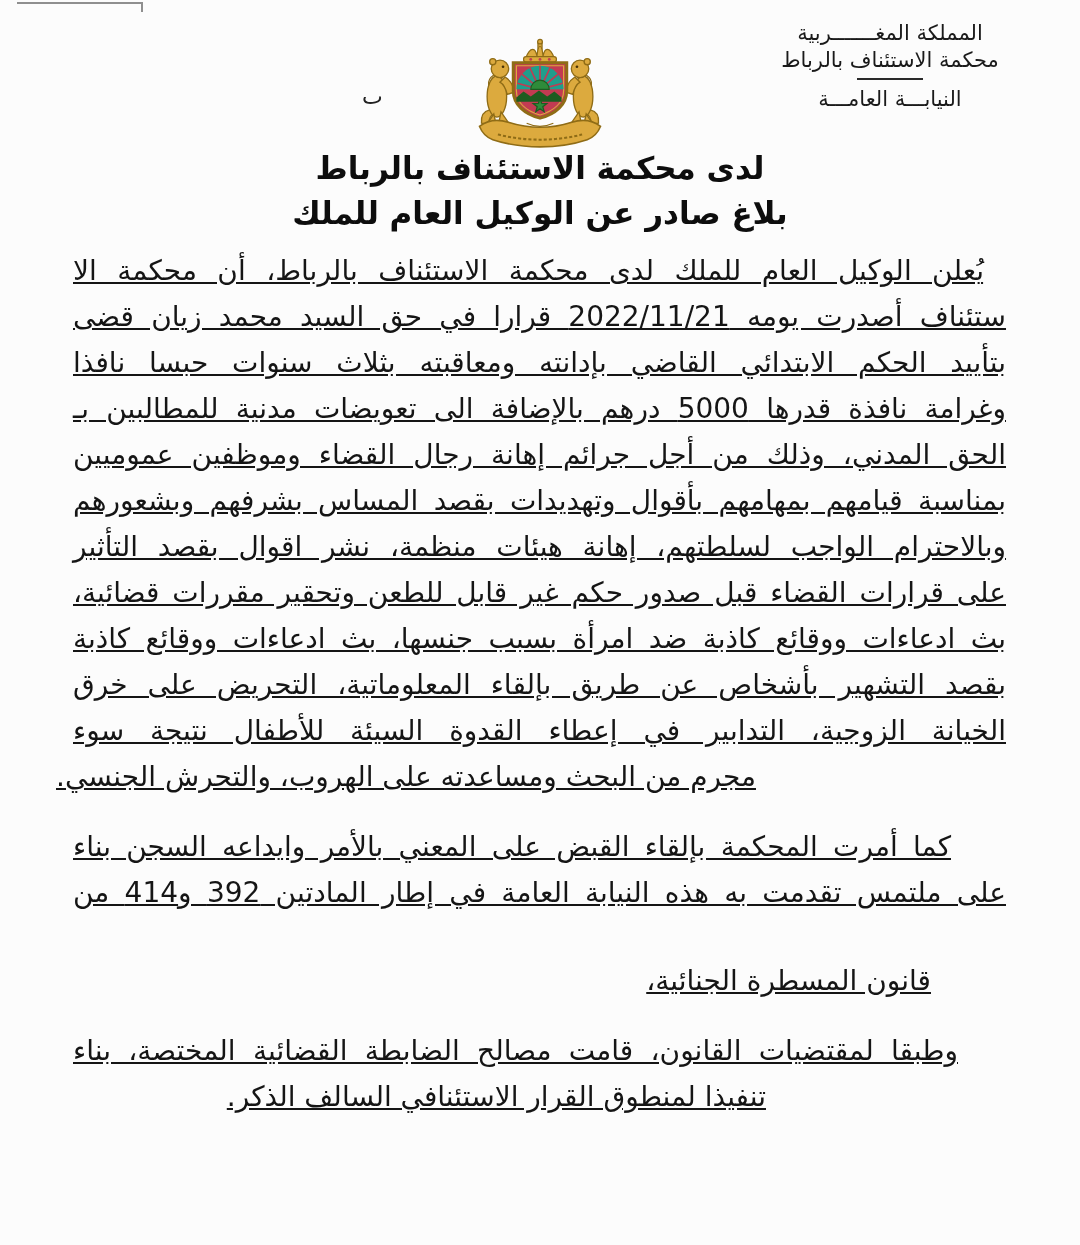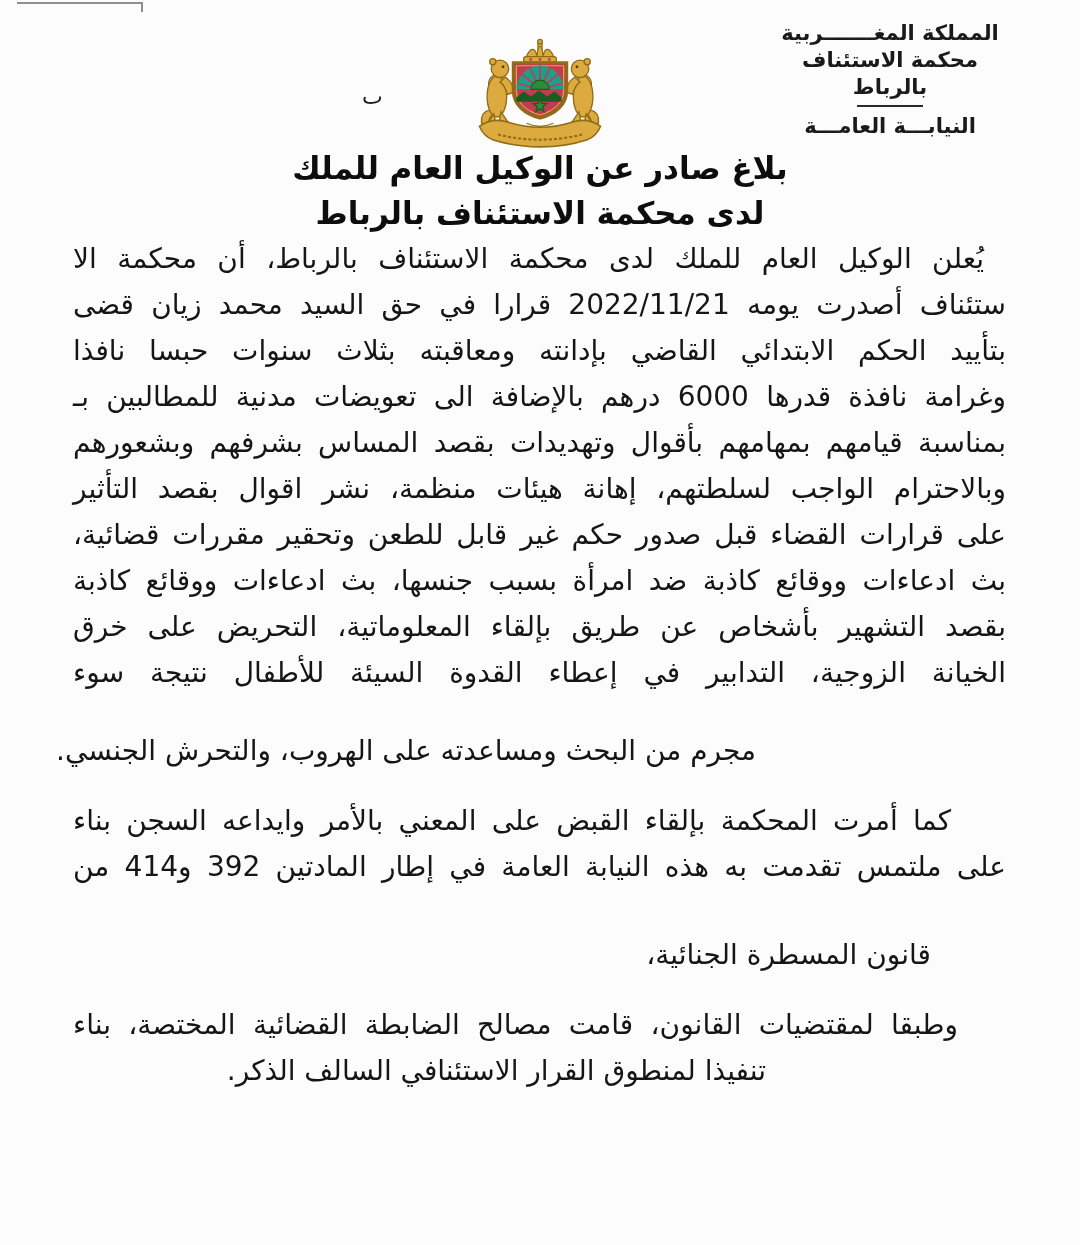--- a/index.html
+++ b/index.html
@@ -29,21 +29,21 @@
   }
   .stray-mark {
     position: absolute; left: 362px; top: 84px;
     font-size: 22px; color: #222;
   }
 
   
   .letterhead {
     position: absolute; top: 20px; right: 64px;
     width: 252px; text-align: center;
-    font-weight: bold; font-size: 21px; line-height: 27px;
+    font-weight: normal; font-size: 21px; line-height: 27px;
     color: #1a1a1a;
   }
   .letterhead .rule {
     width: 66px; height: 0;
     border-top: 2px solid #2a2a2a;
     margin: 4px auto 6px auto;
   }
 
   
   .emblem {
@@ -54,39 +54,39 @@
   
   .doc-title {
     position: absolute; top: 146px; left: 0; right: 0;
     text-align: center;
     font-weight: bold; font-size: 31px; line-height: 45px;
     color: #0d0d0d;
   }
 
   
   .doc-body {
-    position: absolute; top: 236px; right: 74px; left: 73px;
-    font-size: 28px; line-height: 46px; color: #151515;
+    position: absolute; top: 248px; right: 74px; left: 73px;
+    font-size: 28px; line-height: 46px; color: #151515; text-decoration: underline;
   }
   .para { margin: 0 0 24px 0; }
   .para:last-child { margin-bottom: 12px; }
   .ln {
     direction: rtl;
     text-align: justify;
     text-align-last: justify;
   }
   .ln.first-p1 { text-indent: 22px; }
   .ln.first-p2 { text-indent: 55px; }
   .ln.first-p3 { text-indent: 48px; }
   .ln.last {
     text-align: right;
     text-align-last: auto;
     white-space: nowrap;
   }
-  .ln.last-p1 { padding-right: 250px; margin-top: 32px; }
+  .ln.last-p1 { padding-right: 250px; }
   .ln.last-p2 { padding-right: 75px; margin-top: 42px; }
   .ln.last-p3 { padding-right: 240px; }
 </style>
 </head>
 <body>
 
 <div class="page">
 
   <div class="artifact-h"></div>
   <div class="artifact-v"></div>
@@ -149,31 +149,32 @@
     <polygon points="75,59 73.4,63.7 68.3,63.8 72.3,66.9 70.9,71.7 75,68.8 79.1,71.7 77.7,66.9 81.7,63.8 76.7,63.7" fill="var(--green,#2e8b3a)" stroke="var(--green-dark,#1d5c20)" stroke-width="1.2"></polygon>
 
     <path d="M16,86 q12,-9 28,-4 q16,5 31,5 q15,0 31,-5 q16,-5 28,4 q-4,10 -13,13 q-21,7 -46,7 q-25,0 -46,-7 q-9,-3 -13,-13 z" fill="var(--gold,#dcaa3e)" stroke="var(--gold-dark,#8f6c16)" stroke-width="1.5"></path>
     <path d="M34,94 q41,10 82,0" fill="none" stroke="var(--gold-dark,#8f6c16)" stroke-width="2" stroke-dasharray="3,2"></path>
     <path d="M62,83 q13,6 26,0" fill="none" stroke="var(--gold-dark,#8f6c16)" stroke-width="1.2"></path>
   </svg>
 
   <div class="stray-mark">ٮ</div>
 
   <div class="doc-title">
+    <div>لدى محكمة الاستئناف بالرباط</div>
     <div>بلاغ صادر عن الوكيل العام للملك</div>
-    <div>لدى محكمة الاستئناف بالرباط</div>
   </div>
 
   <div class="doc-body">
 
     <div class="para">
       <div class="ln first-p1">يُعلن الوكيل العام للملك لدى محكمة الاستئناف بالرباط، أن محكمة الا</div>
       <div class="ln">ستئناف أصدرت يومه 2022/11/21 قرارا في حق السيد محمد زيان قضى</div>
       <div class="ln">بتأييد الحكم الابتدائي القاضي بإدانته ومعاقبته بثلاث سنوات حبسا نافذا</div>
-      <div class="ln">وغرامة نافذة قدرها 6000 درهم بالإضافة الى تعويضات مدنية للمطالبين بـ</div>
+      <div class="ln">وغرامة نافذة قدرها 5000 درهم بالإضافة الى تعويضات مدنية للمطالبين بـ</div>
+      <div class="ln">الحق المدني، وذلك من أجل جرائم إهانة رجال القضاء وموظفين عموميين</div>
       <div class="ln">بمناسبة قيامهم بمهامهم بأقوال وتهديدات بقصد المساس بشرفهم وبشعورهم</div>
       <div class="ln">وبالاحترام الواجب لسلطتهم، إهانة هيئات منظمة، نشر اقوال بقصد التأثير</div>
       <div class="ln">على قرارات القضاء قبل صدور حكم غير قابل للطعن وتحقير مقررات قضائية،</div>
       <div class="ln">بث ادعاءات ووقائع كاذبة ضد امرأة بسبب جنسها، بث ادعاءات ووقائع كاذبة</div>
       <div class="ln">بقصد التشهير بأشخاص عن طريق بإلقاء المعلوماتية، التحريض على خرق</div>
       <div class="ln">الخيانة الزوجية، التدابير في إعطاء القدوة السيئة للأطفال نتيجة سوء</div>
       <div class="ln last last-p1">مجرم من البحث ومساعدته على الهروب، والتحرش الجنسي.</div>
     </div>
 
     <div class="para">

